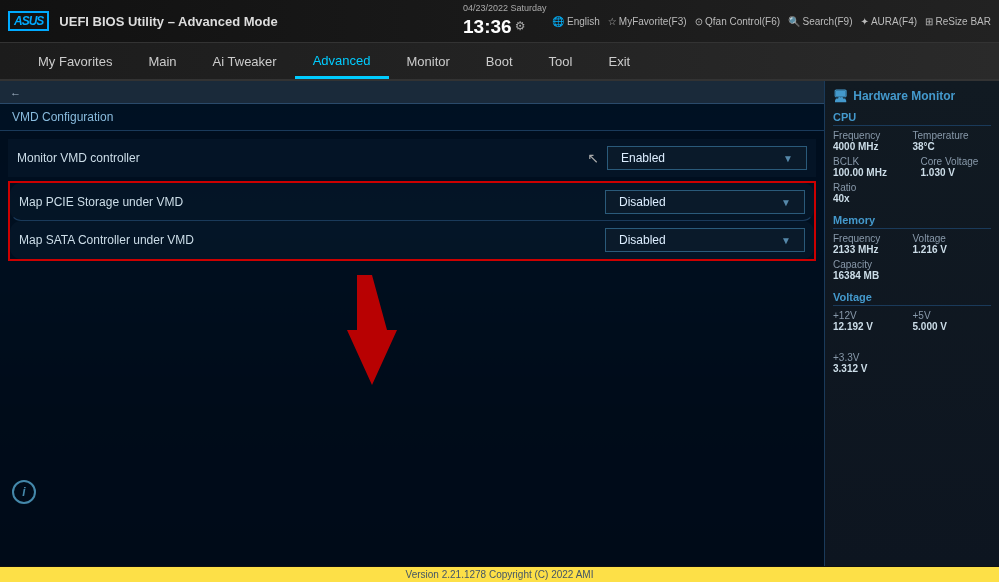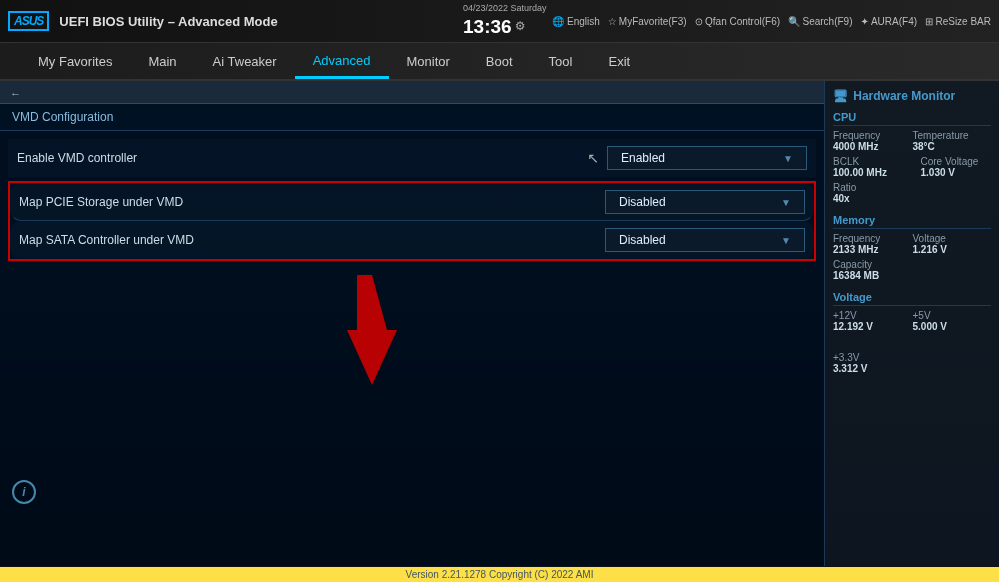--- a/index.html
+++ b/index.html
@@ -323,21 +323,21 @@
 
       <div class="breadcrumb">
         <span style="cursor:pointer;">←</span>
       </div>
 
       <div class="section-title">VMD Configuration</div>
 
       <div class="settings-area">
 
         <div class="setting-row">
-          <div class="label">Enable VMD controller</div>
+          <div class="label">Monitor VMD controller</div>
           <div style="display:flex;align-items:center;gap:8px;">
             <span style="color:#aaa; font-size:14px;">↖</span>
             <div class="dropdown-control">
               <span>Enabled</span>
               <span class="dd-arrow">▼</span>
             </div>
           </div>
         </div>
 
         <div class="highlighted-group">

